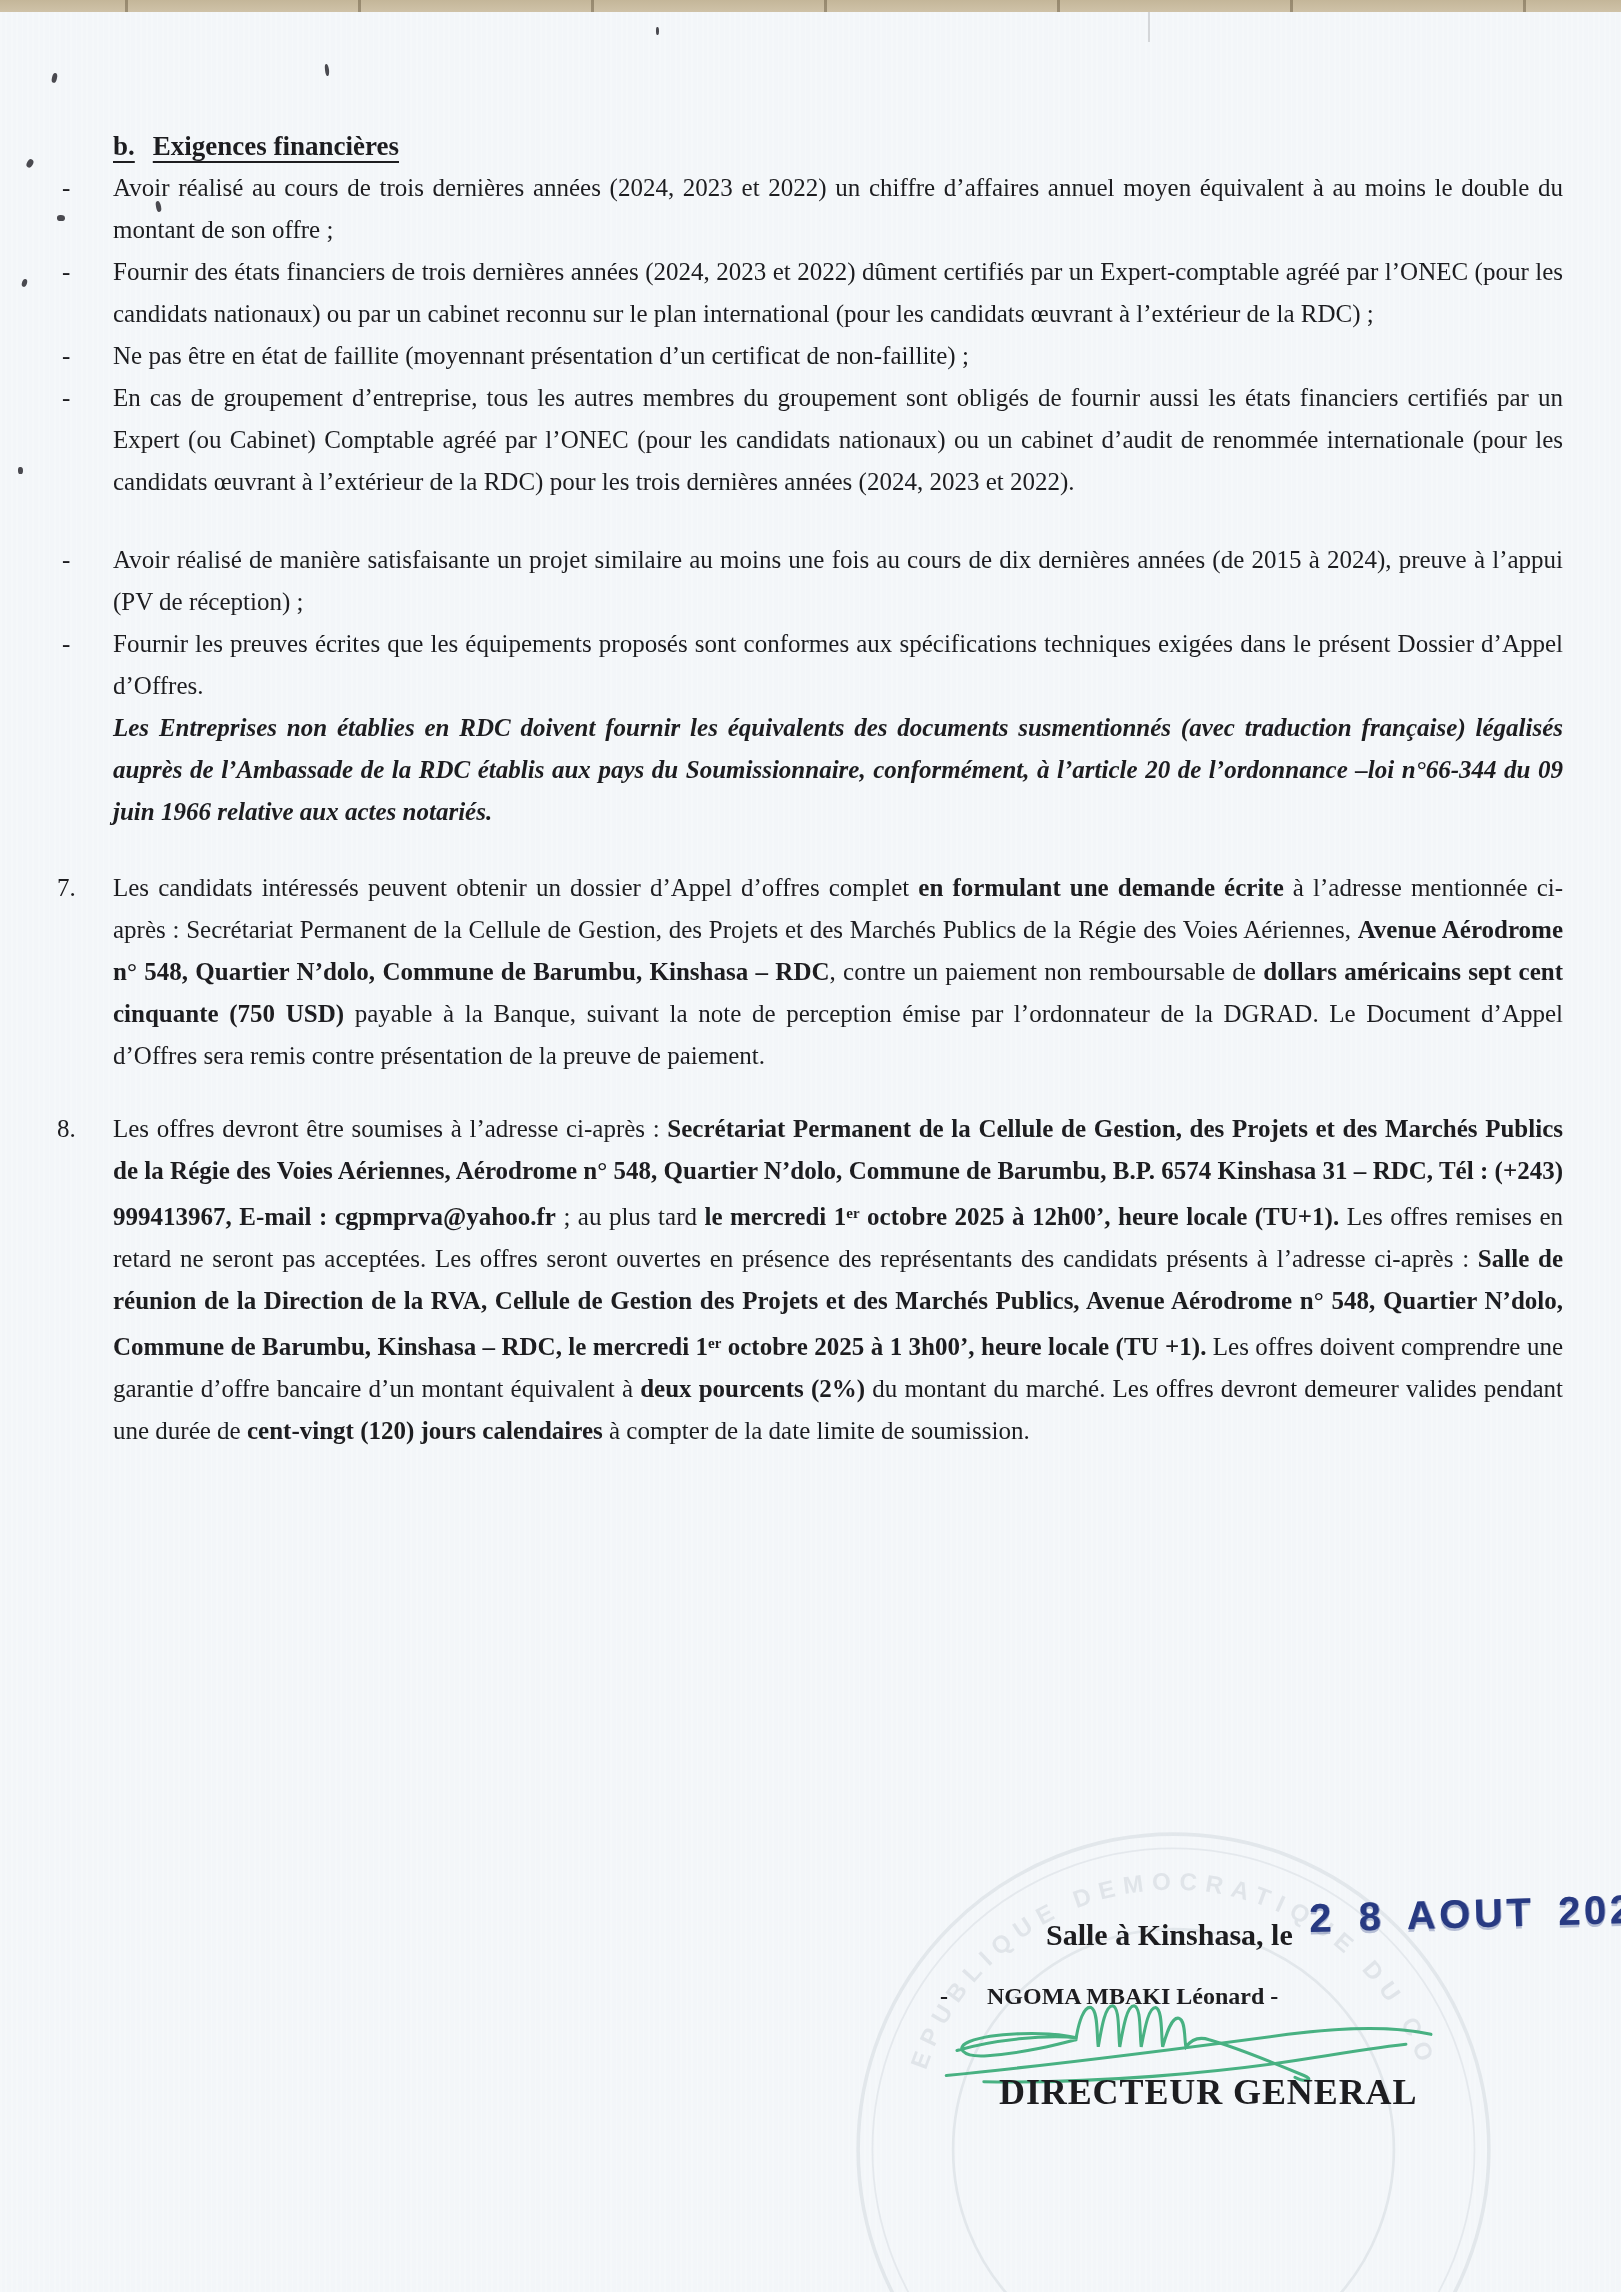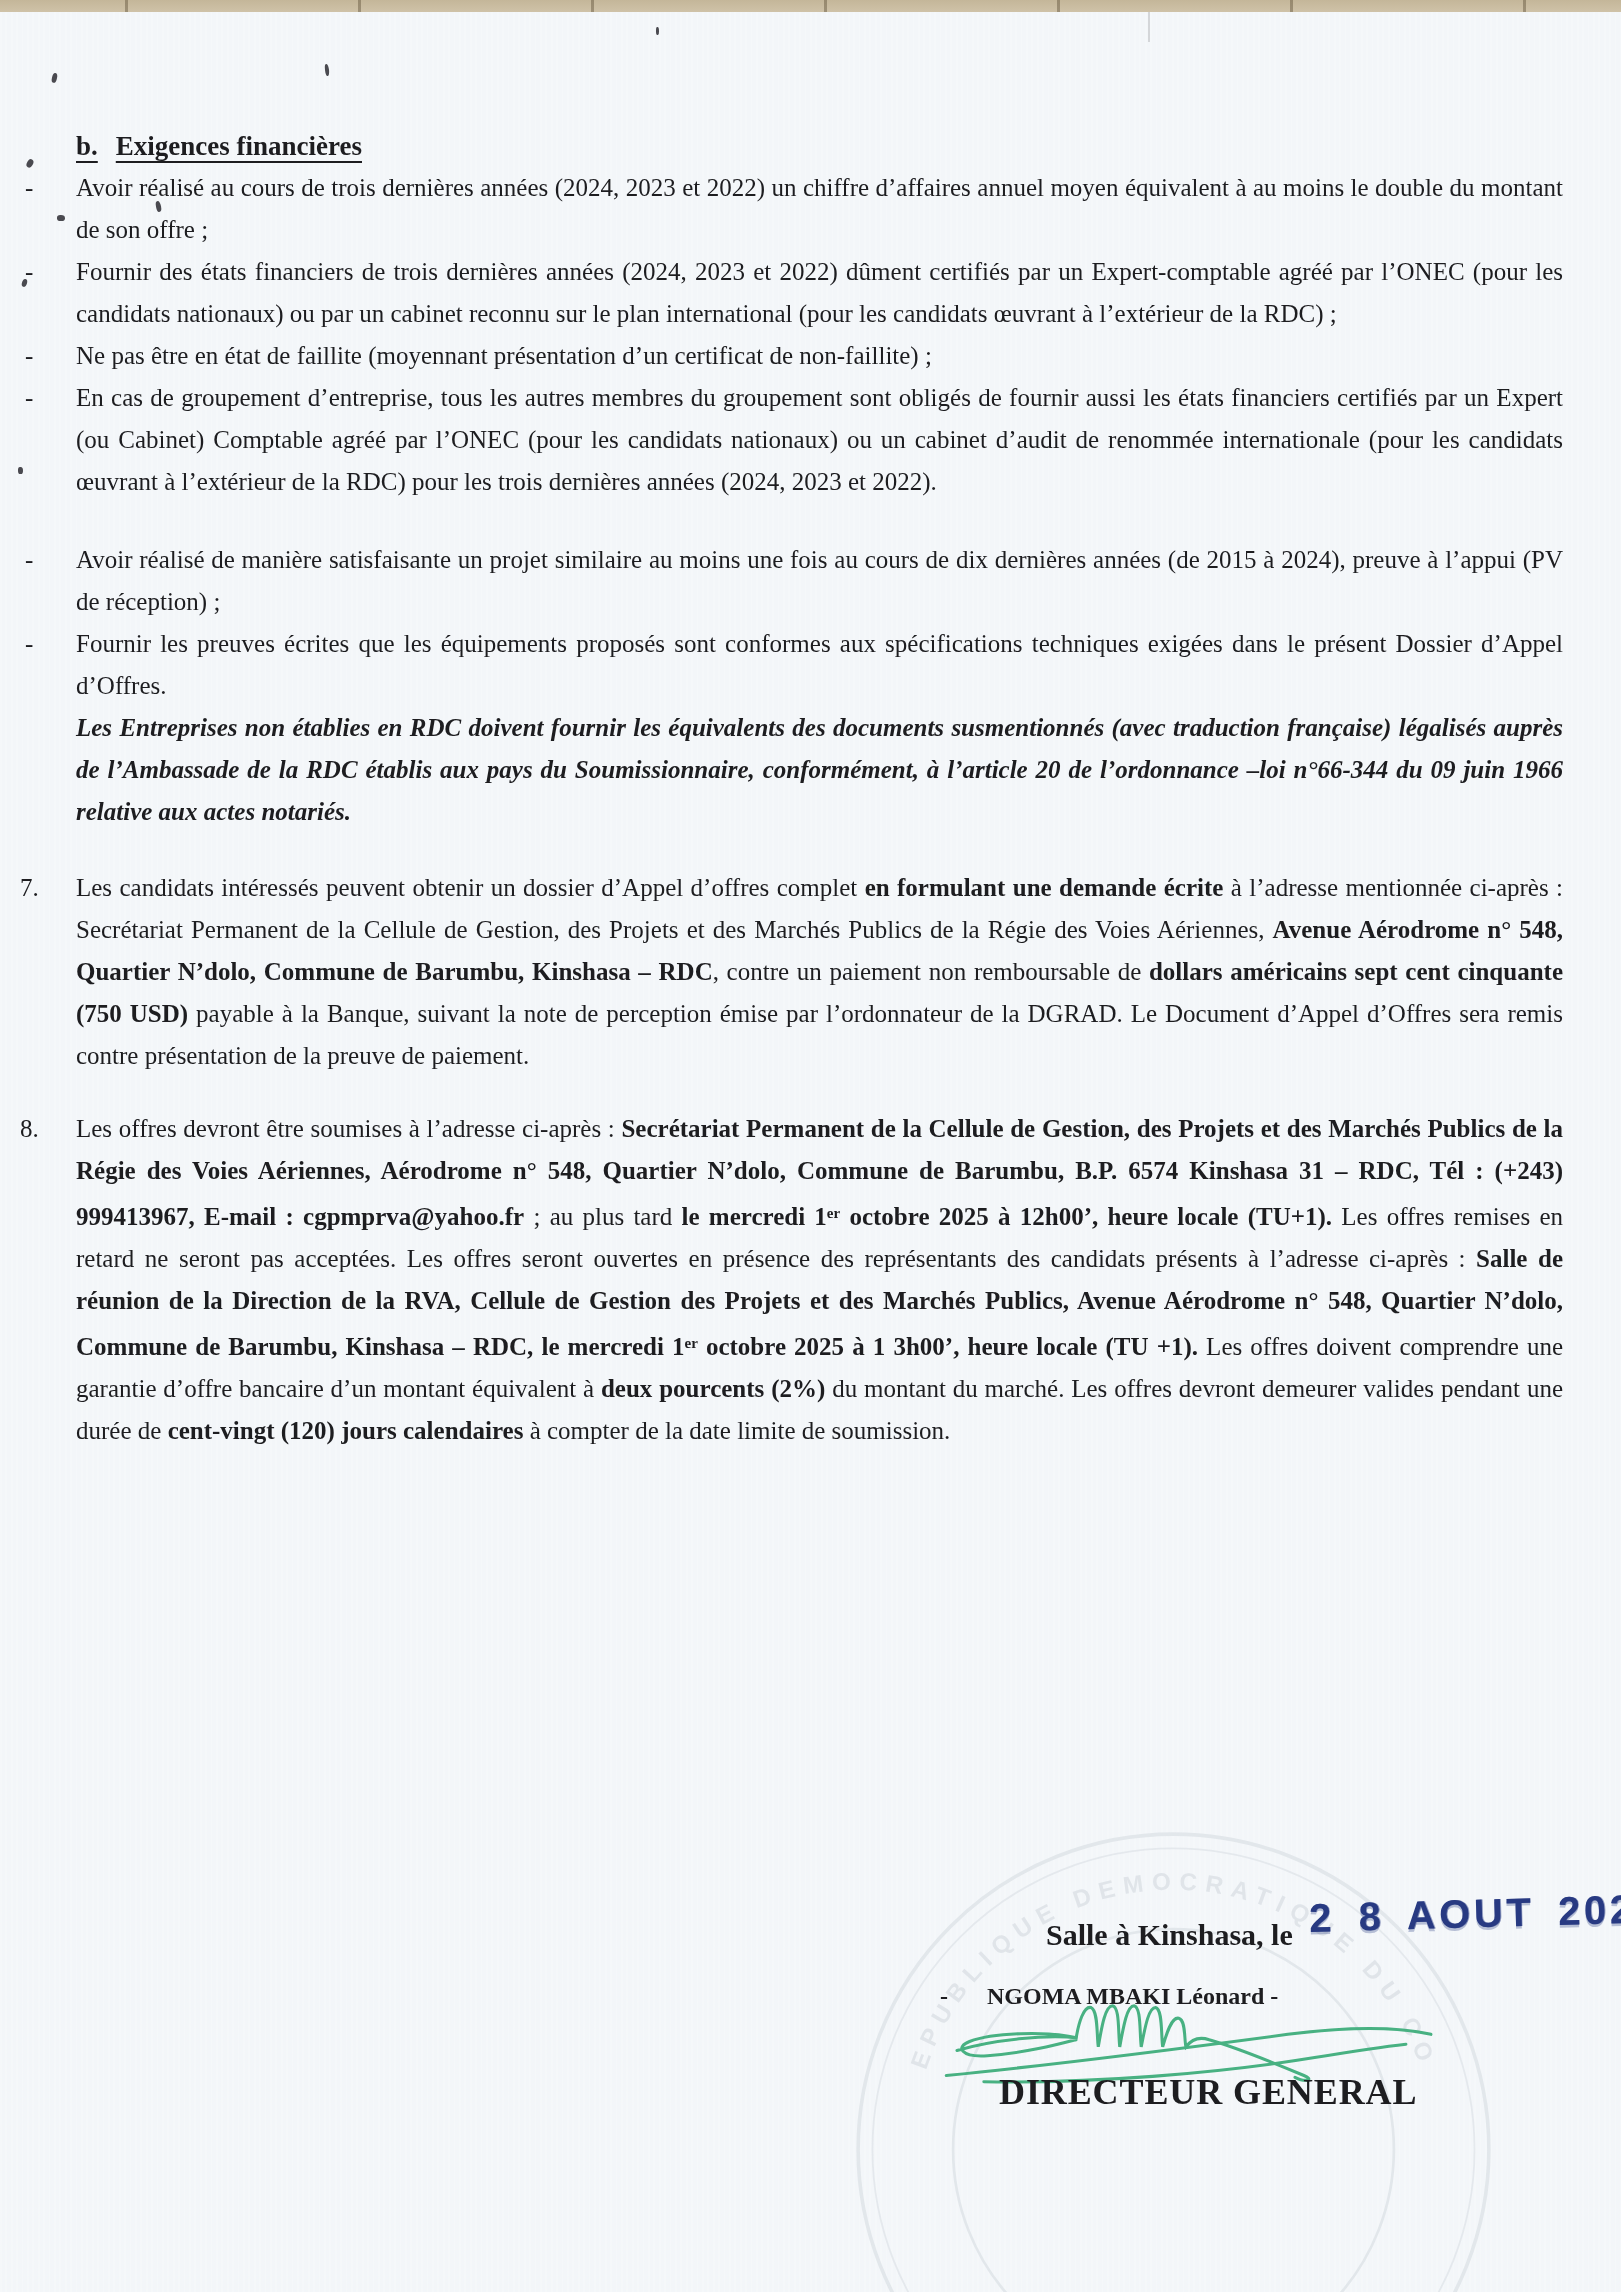--- a/index.html
+++ b/index.html
@@ -13,21 +13,21 @@
     background:var(--paper);
     color:var(--ink);
   }
   .page{
     position:relative;
     width:1621px;height:2293px;
     overflow:hidden;
     background:
       repeating-linear-gradient(90deg, rgba(255,255,255,.20) 0 1.8px, rgba(0,0,0,0) 1.8px 5.4px),
       var(--paper);
-    padding:125px 58px 0 76px;
+    padding:125px 58px 0 113px;
     font-size:25px;
     line-height:42px;
   }
   .scan-edge{
     position:absolute;top:0;left:0;width:1621px;height:11.6px;
     background:
       repeating-linear-gradient(90deg, rgba(0,0,0,0) 0 125px, rgba(96,82,58,.45) 125px 128px, rgba(0,0,0,0) 128px 233px),
       linear-gradient(180deg, #c4b699, var(--scanner-edge));
   }
   .crease{

